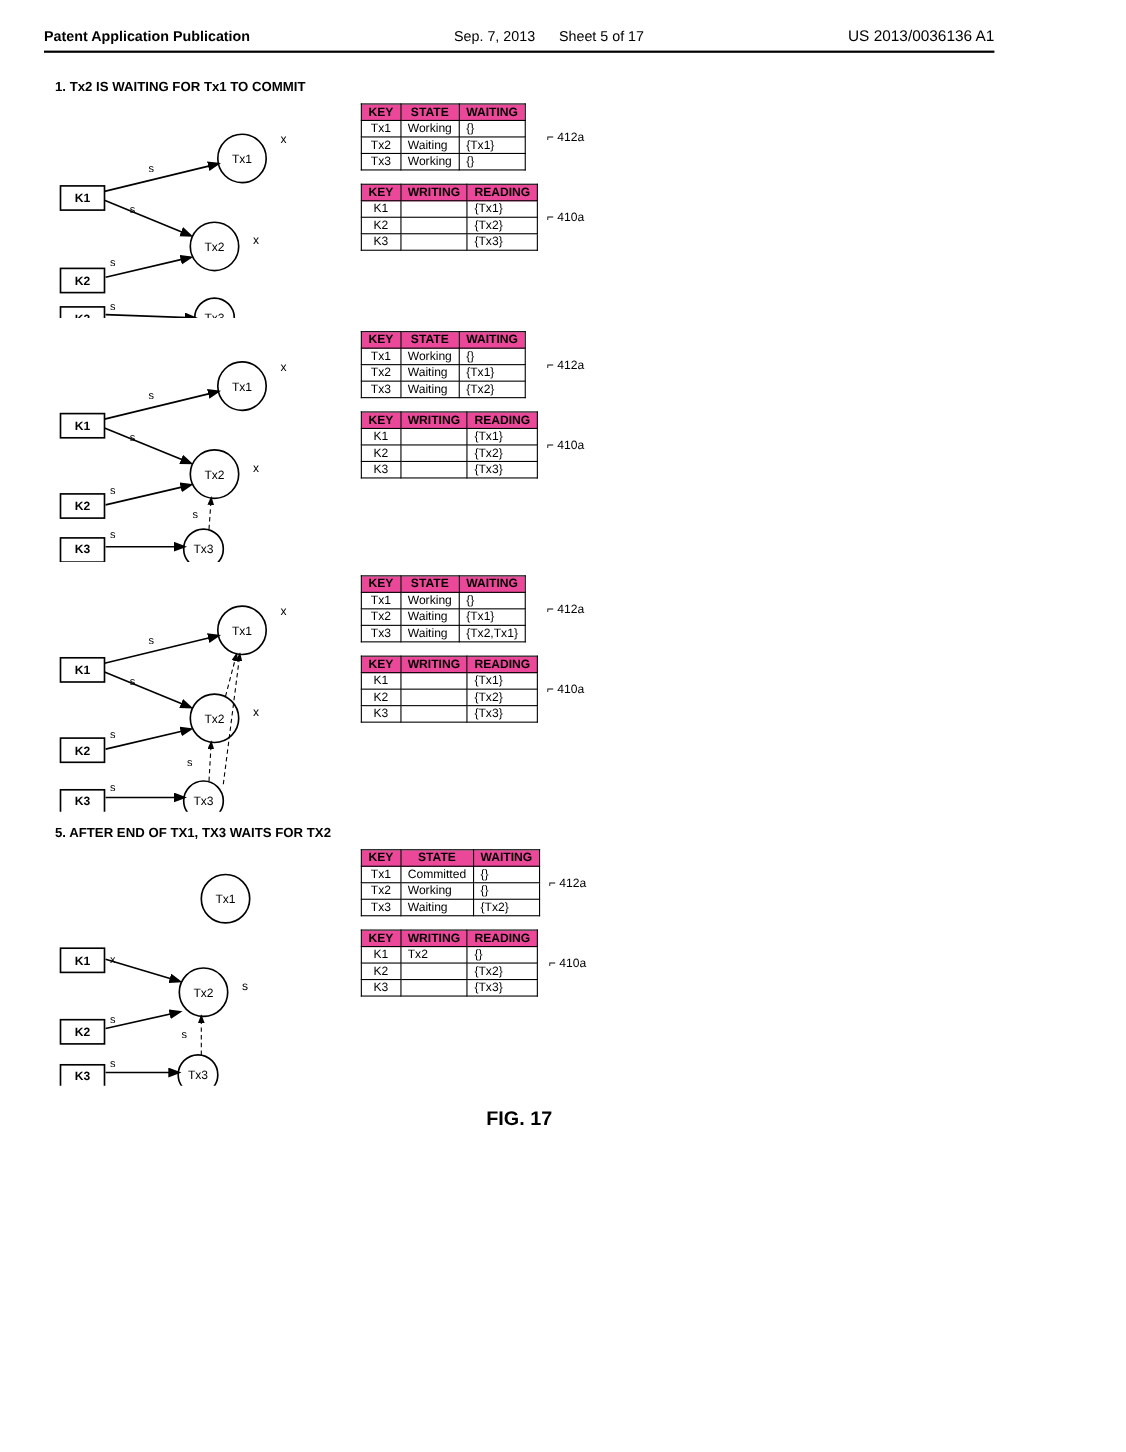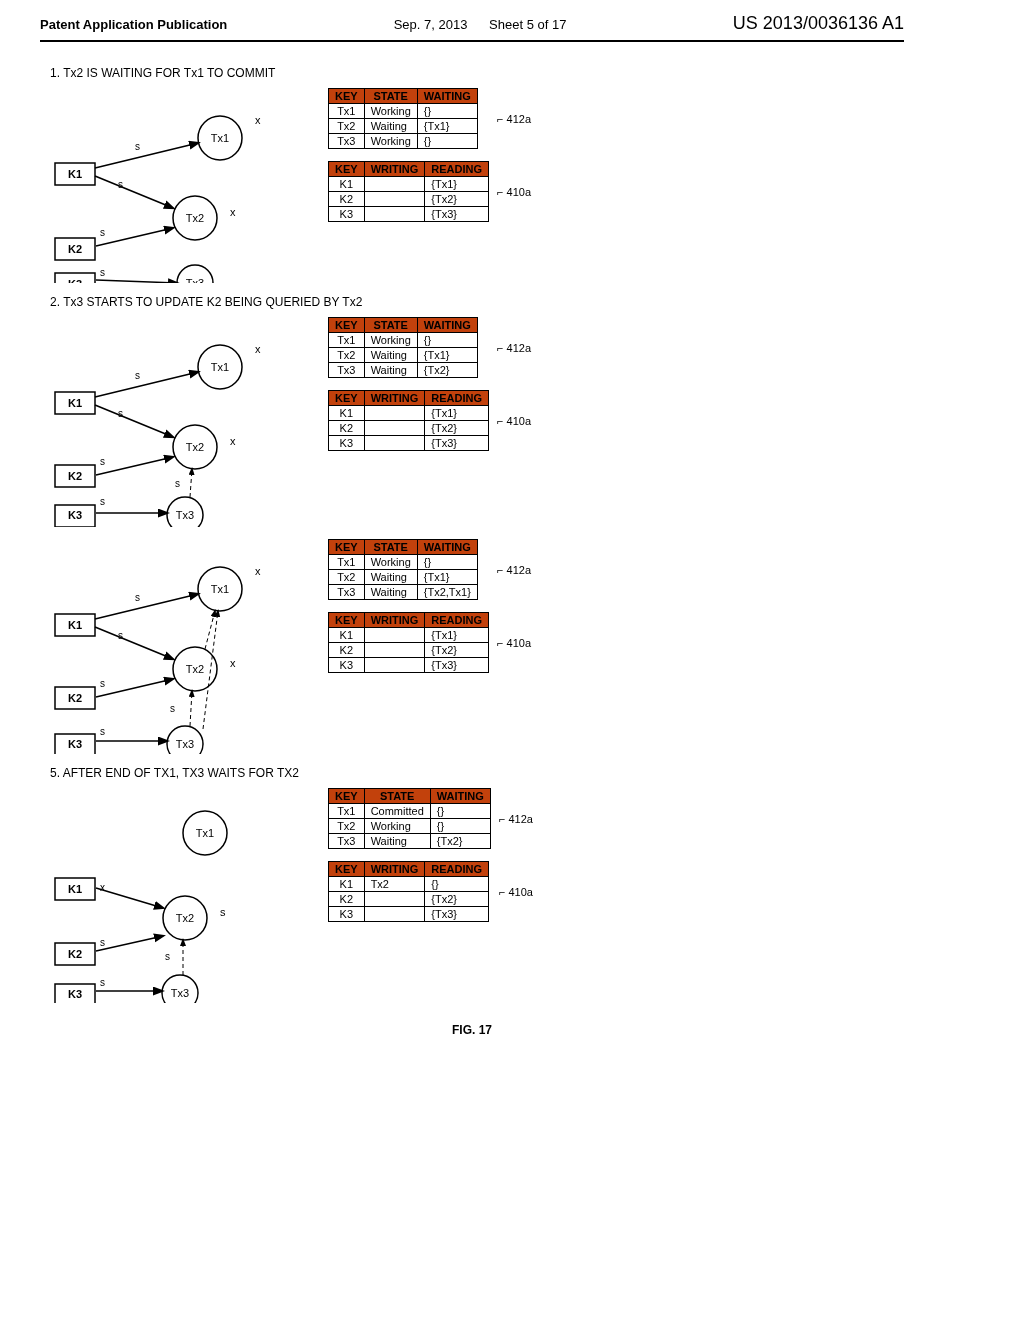--- a/index.html
+++ b/index.html
@@ -9,48 +9,48 @@
       width: 1024px;
       min-height: 1320px;
       position: relative;
       overflow-x: hidden;
     }
 
     .page {
       width: 944px;
       min-height: 1320px;
       background: #fff;
-      padding: 13px 40px;
+      padding: 24px 40px;
       position: relative;
     }
 
     
     .header {
       display: flex;
       justify-content: space-between;
       align-items: baseline;
       border-bottom: 2px solid #000;
       padding-bottom: 6px;
       margin-bottom: 24px;
     }
     .header-left {
       font-size: 13px;
       font-weight: bold;
     }
     .header-center {
       font-size: 13px;
     }
     .header-right {
-      font-size: 18px;
+      font-size: 14px;
     }
 
     
     .section-title {
       font-size: 12px;
-      font-weight: normal;
+      font-weight: bold;
       margin-bottom: 8px;
       margin-left: 10px;
     }
 
     
     .diagram-svg {
       flex-shrink: 0;
     }
 
     
@@ -60,30 +60,30 @@
     }
     table td, table th {
       border: 1px solid #000;
       padding: 1px 6px;
       text-align: left;
       white-space: nowrap;
     }
     table th {
       font-weight: bold;
       text-align: center;
-      background: #c2410c;
+      background: #ec4899;
     }
     table td:first-child {
       text-align: center;
     }
 
     
     .fig-title {
       text-align: center;
-      font-size: 12px;
+      font-size: 18px;
       font-weight: bold;
       margin-top: 20px;
     }
 
     .section-block {
       margin-bottom: 12px;
     }
 
     .section-row {
       display: flex;
@@ -221,21 +221,20 @@
               </tr>
             </tbody>
           </table>
           <span style="position:absolute; right:-42px; top:50%; transform:translateY(-50%); font-size:11px; white-space:nowrap;">⌐ 410a</span>
         </div>
       </div>
     </div>
   </div>
 
   <div class="section-block">
-    <div class="section-title">2. Tx3 STARTS TO UPDATE K2 BEING QUERIED BY Tx2</div>
     <div class="section-row">
       <svg width="280" height="210" class="diagram-svg">
         <rect x="15" y="75" width="40" height="22" fill="white" stroke="black" stroke-width="1.5"></rect>
         <text x="35" y="90" text-anchor="middle" font-size="11" font-weight="bold">K1</text>
         <rect x="15" y="148" width="40" height="22" fill="white" stroke="black" stroke-width="1.5"></rect>
         <text x="35" y="163" text-anchor="middle" font-size="11" font-weight="bold">K2</text>
         <rect x="15" y="188" width="40" height="22" fill="white" stroke="black" stroke-width="1.5"></rect>
         <text x="35" y="202" text-anchor="middle" font-size="11" font-weight="bold">K3</text>
 
         <circle cx="180" cy="50" r="22" fill="white" stroke="black" stroke-width="1.5"></circle>

